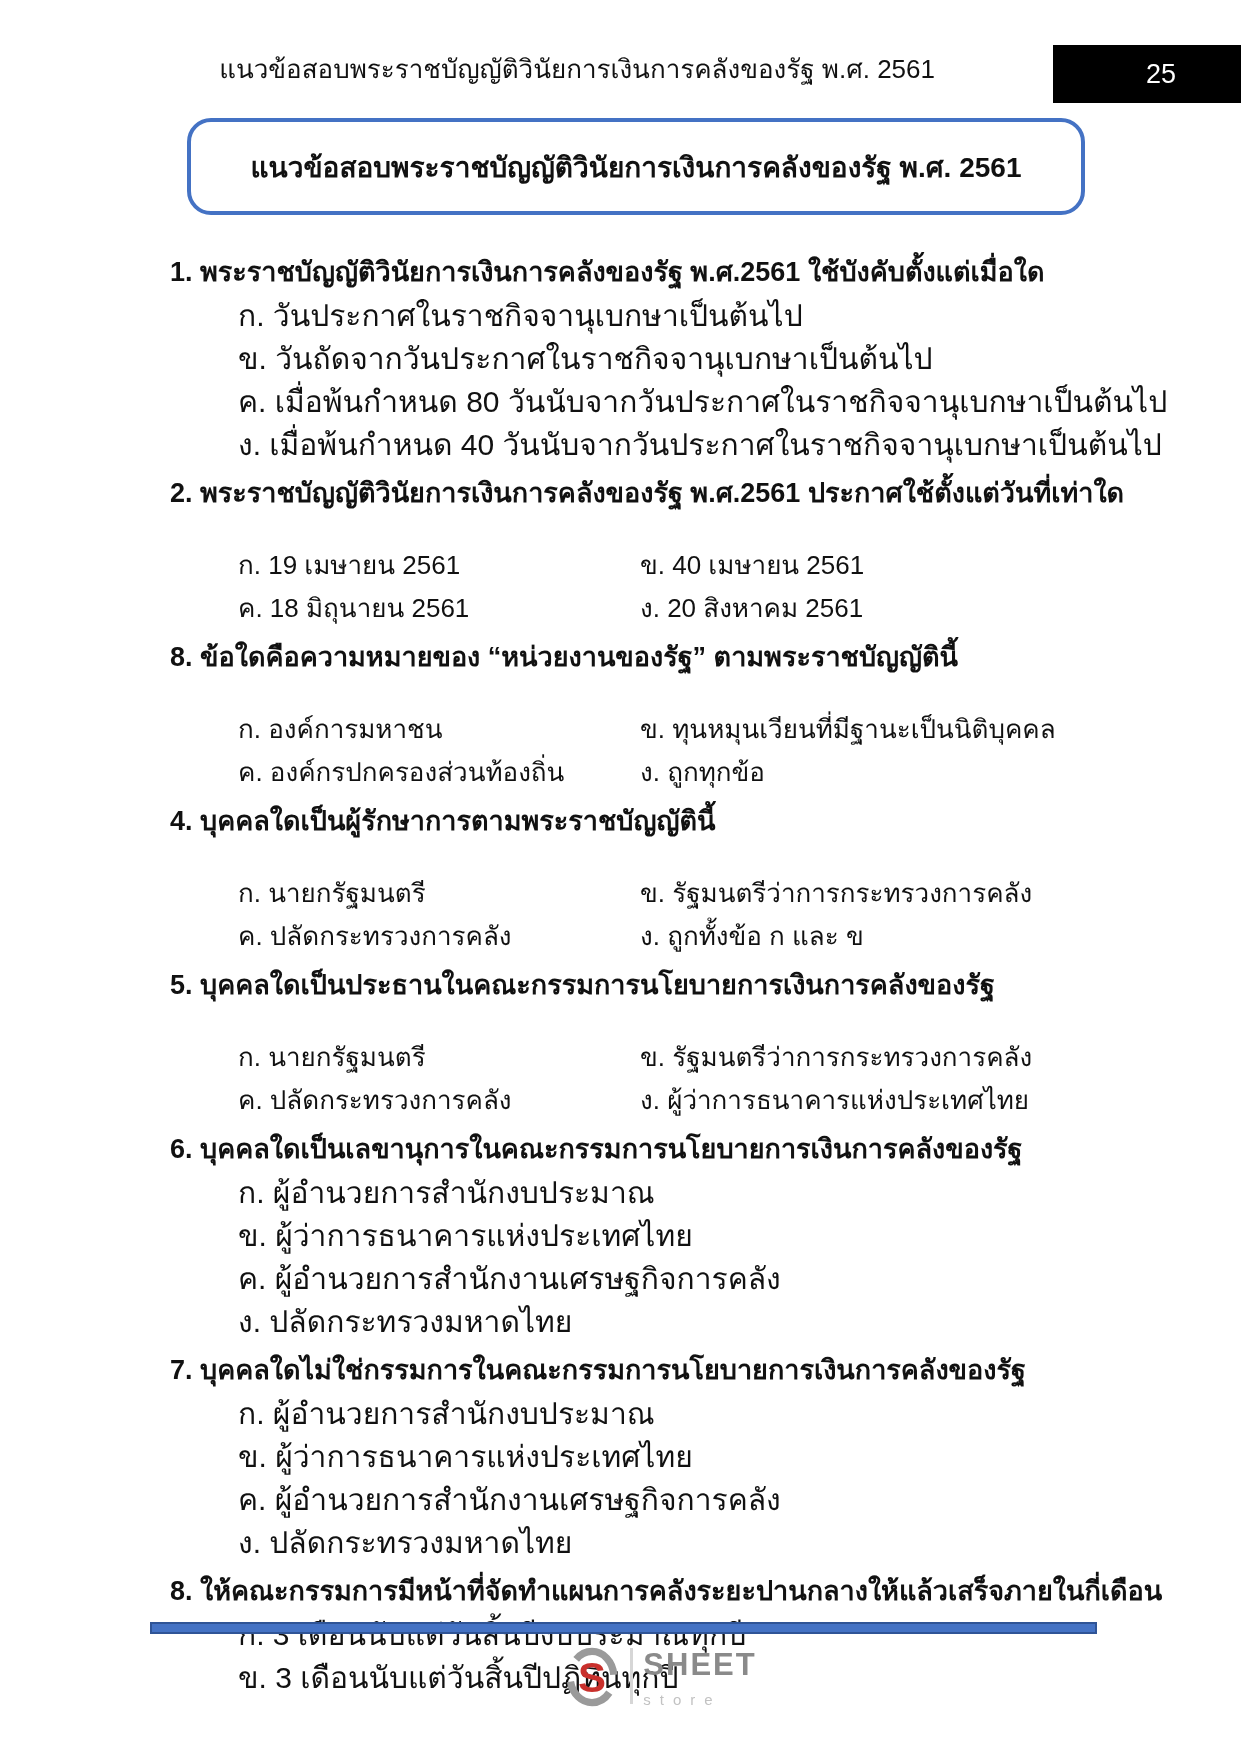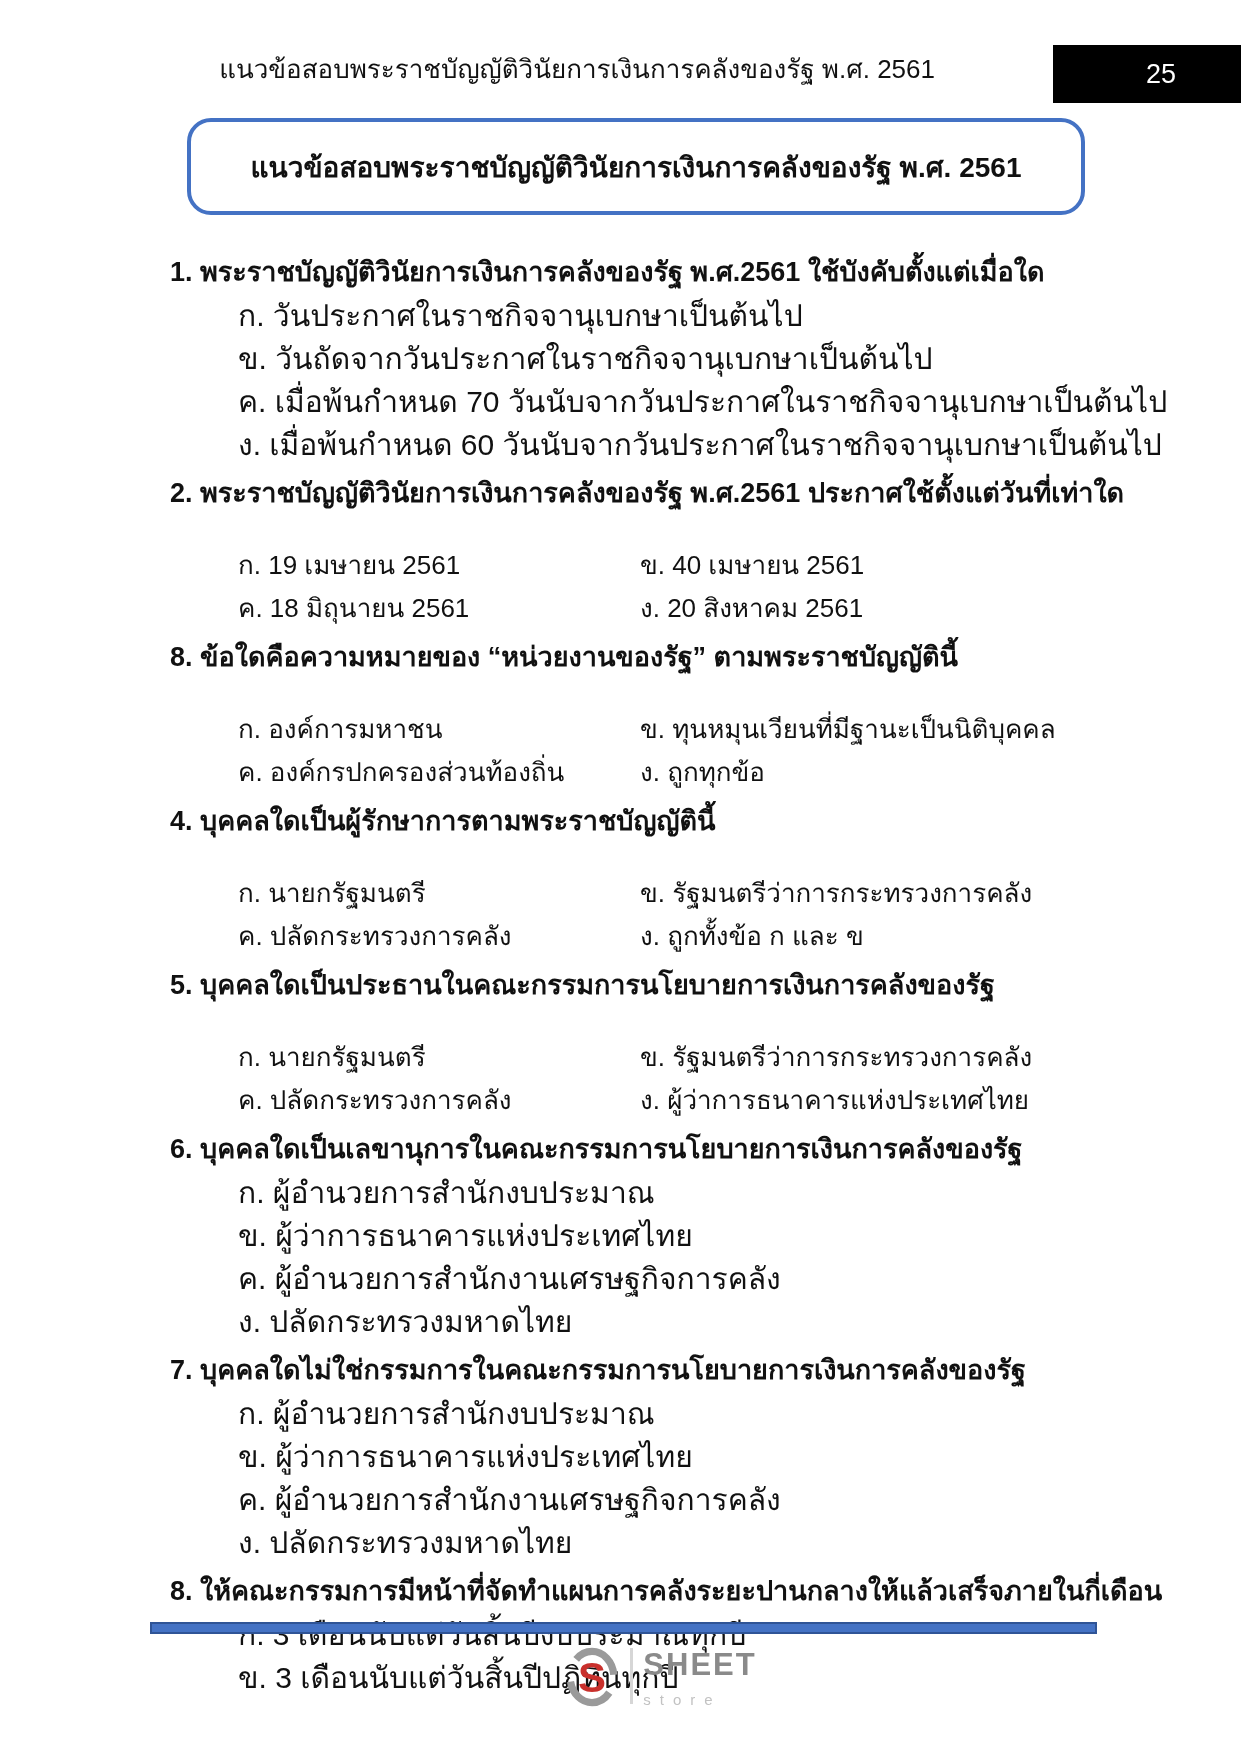--- a/index.html
+++ b/index.html
@@ -92,22 +92,22 @@
     <div class="title-text">แนวข้อสอบพระราชบัญญัติวินัยการเงินการคลังของรัฐ พ.ศ. 2561</div>
   </div>
 
   <div class="questions">
 
     <div class="question">
       <div class="q-heading">1. พระราชบัญญัติวินัยการเงินการคลังของรัฐ พ.ศ.2561 ใช้บังคับตั้งแต่เมื่อใด</div>
       <div class="opts-single">
         <div class="opt">ก. วันประกาศในราชกิจจานุเบกษาเป็นต้นไป</div>
         <div class="opt">ข. วันถัดจากวันประกาศในราชกิจจานุเบกษาเป็นต้นไป</div>
-        <div class="opt">ค. เมื่อพ้นกำหนด 70 วันนับจากวันประกาศในราชกิจจานุเบกษาเป็นต้นไป</div>
-        <div class="opt">ง. เมื่อพ้นกำหนด 60 วันนับจากวันประกาศในราชกิจจานุเบกษาเป็นต้นไป</div>
+        <div class="opt">ค. เมื่อพ้นกำหนด 80 วันนับจากวันประกาศในราชกิจจานุเบกษาเป็นต้นไป</div>
+        <div class="opt">ง. เมื่อพ้นกำหนด 40 วันนับจากวันประกาศในราชกิจจานุเบกษาเป็นต้นไป</div>
       </div>
     </div>
 
     <div class="question">
       <div class="q-heading">2. พระราชบัญญัติวินัยการเงินการคลังของรัฐ พ.ศ.2561 ประกาศใช้ตั้งแต่วันที่เท่าใด</div>
       <div class="opts-grid">
         <div class="opt">ก. 19 เมษายน 2561</div>
         <div class="opt">ข. 40 เมษายน 2561</div>
         <div class="opt">ค. 18 มิถุนายน 2561</div>
         <div class="opt">ง. 20 สิงหาคม 2561</div>

